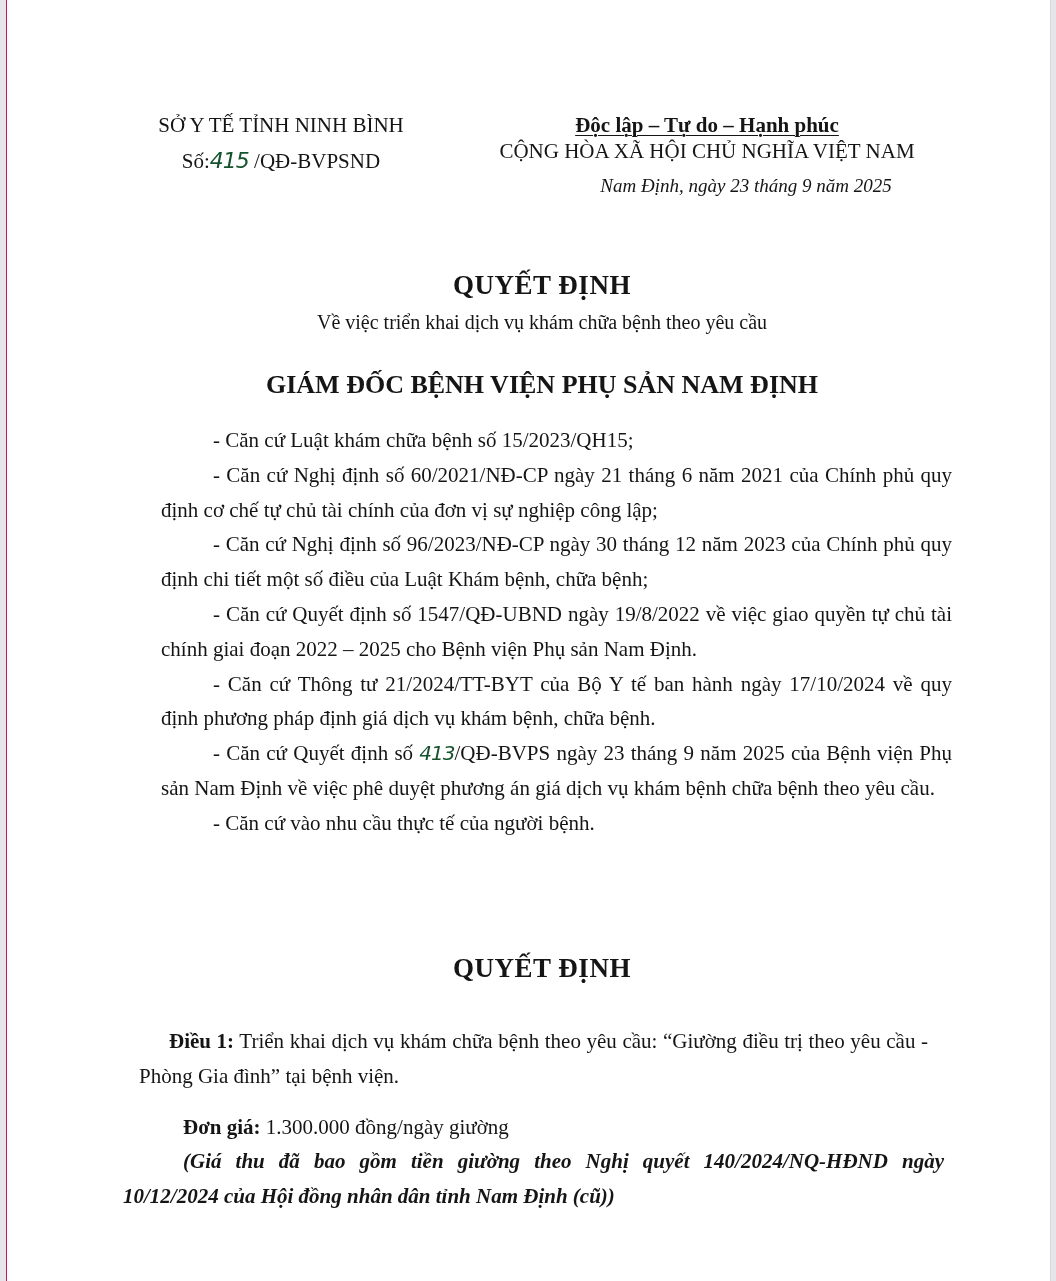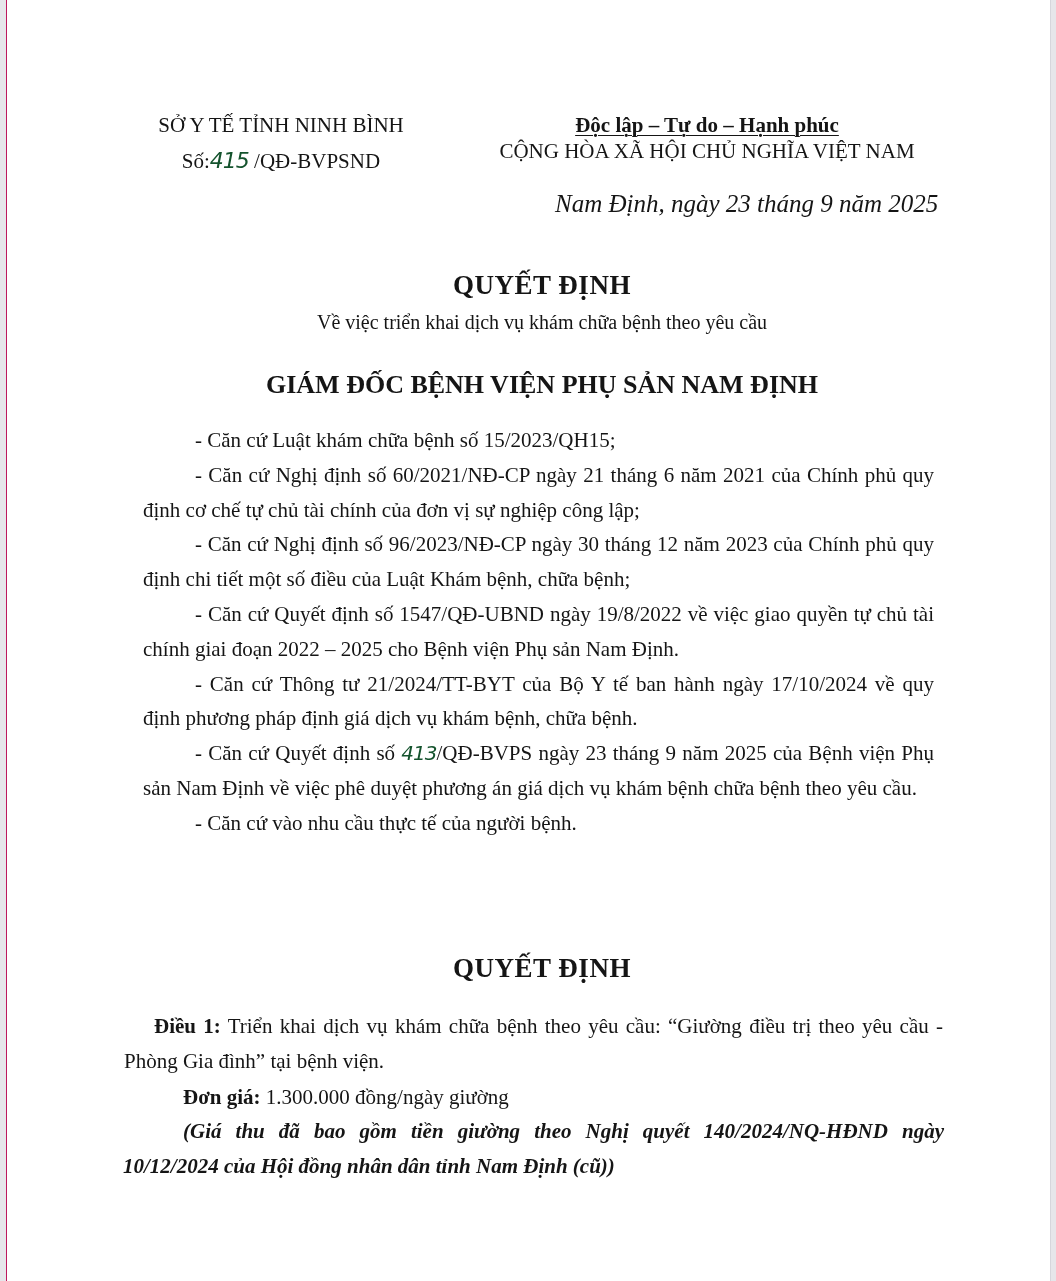--- a/index.html
+++ b/index.html
@@ -46,47 +46,47 @@
     .num-line { font-size: 21px; margin-top: 10px; }
     .hand {
       font-family: "DejaVu Sans", sans-serif;
       color: #14532d;
       font-size: 22px;
       font-style: italic;
       letter-spacing: -1px;
       font-weight: 300;
     }
     .date-line {
-      font-size: 25px;
+      font-size: 19px;
       font-style: italic;
-      margin-top: 26px;
+      margin-top: 11px;
       padding-left: 78px;
     }
     .title {
       left: 0; width: 1070px; text-align: center;
       font-size: 27px; font-weight: bold; letter-spacing: 0.5px;
     }
     .subtitle {
       left: 0; width: 1070px; text-align: center;
       font-size: 20px;
     }
     .director {
       left: 0; width: 1070px; text-align: center;
       font-size: 26px; font-weight: bold;
     }
     .body-block {
       position: absolute;
-      left: 136px;
+      left: 154px;
       width: 791px;
       font-size: 21px;
       line-height: 34.8px;
       text-align: justify;
     }
     .para { text-indent: 52px; margin: 0; }
-    .dieu { text-indent: 30px; margin: 1px; }
+    .dieu { text-indent: 30px; margin: 16px; }
     .italic { font-style: italic; font-weight: bold; }
   </style>
 </head>
 <body>
 
 <div class="page">
   <div class="doc">
 
     <div class="abs hdr-left">
       <div class="hdr-line">SỞ Y TẾ TỈNH NINH BÌNH</div>

